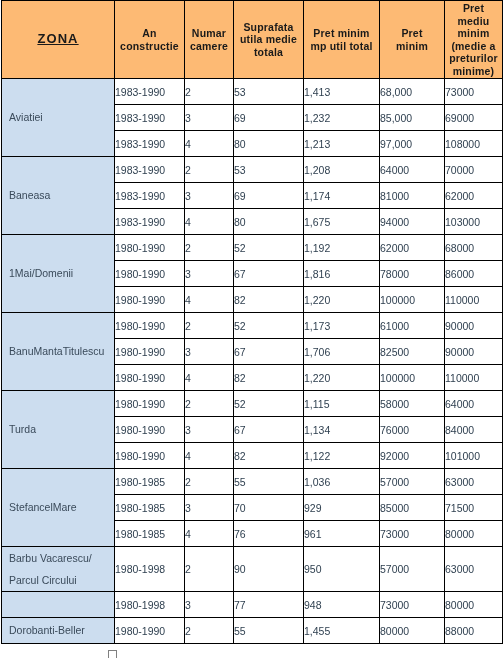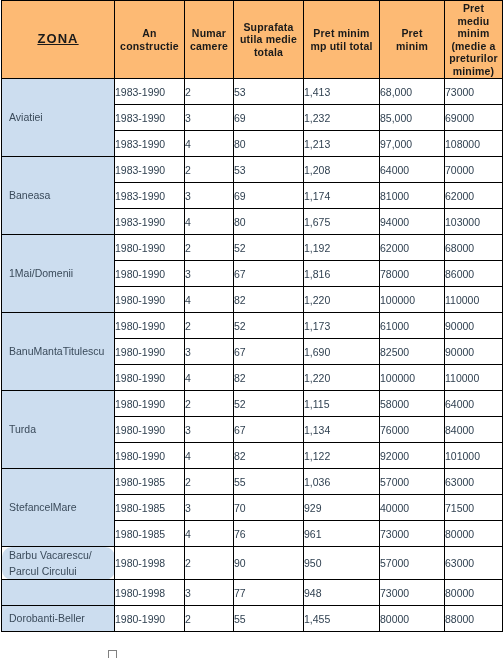--- a/index.html
+++ b/index.html
@@ -69,22 +69,21 @@
   }
   tbody td.zone-cell {
     background: #ccddef;
     color: #3a4a5a;
     font-size: 10.5px;
     line-height: 13px;
     padding: 0 0 0 7px;
     white-space: normal;
   }
   tbody td.zone-cell.two-line {
-    line-height: 16px;
-    border-radius: 10px;
+    line-height: 22px;
   }
   tbody tr.group-start td.data-cell {
     border-top: 1px solid #000000;
   }
   
   tbody td.data-cell {
     border-top: 1px solid #000000;
     border-bottom: 1px solid #000000;
   }
   
@@ -196,21 +195,21 @@
           <td class="data-cell col-camere">2</td>
           <td class="data-cell col-supra">52</td>
           <td class="data-cell col-pmp">1,173</td>
           <td class="data-cell col-pmin">61000</td>
           <td class="data-cell col-pmed">90000</td>
         </tr>
         <tr>
           <td class="data-cell col-an">1980-1990</td>
           <td class="data-cell col-camere">3</td>
           <td class="data-cell col-supra">67</td>
-          <td class="data-cell col-pmp">1,690</td>
+          <td class="data-cell col-pmp">1,706</td>
           <td class="data-cell col-pmin">82500</td>
           <td class="data-cell col-pmed">90000</td>
         </tr>
         <tr>
           <td class="data-cell col-an">1980-1990</td>
           <td class="data-cell col-camere">4</td>
           <td class="data-cell col-supra">82</td>
           <td class="data-cell col-pmp">1,220</td>
           <td class="data-cell col-pmin">100000</td>
           <td class="data-cell col-pmed">110000</td>
@@ -247,21 +246,21 @@
           <td class="data-cell col-supra">55</td>
           <td class="data-cell col-pmp">1,036</td>
           <td class="data-cell col-pmin">57000</td>
           <td class="data-cell col-pmed">63000</td>
         </tr>
         <tr>
           <td class="data-cell col-an">1980-1985</td>
           <td class="data-cell col-camere">3</td>
           <td class="data-cell col-supra">70</td>
           <td class="data-cell col-pmp">929</td>
-          <td class="data-cell col-pmin">40000</td>
+          <td class="data-cell col-pmin">85000</td>
           <td class="data-cell col-pmed">71500</td>
         </tr>
         <tr>
           <td class="data-cell col-an">1980-1985</td>
           <td class="data-cell col-camere">4</td>
           <td class="data-cell col-supra">76</td>
           <td class="data-cell col-pmp">961</td>
           <td class="data-cell col-pmin">73000</td>
           <td class="data-cell col-pmed">80000</td>
         </tr>

